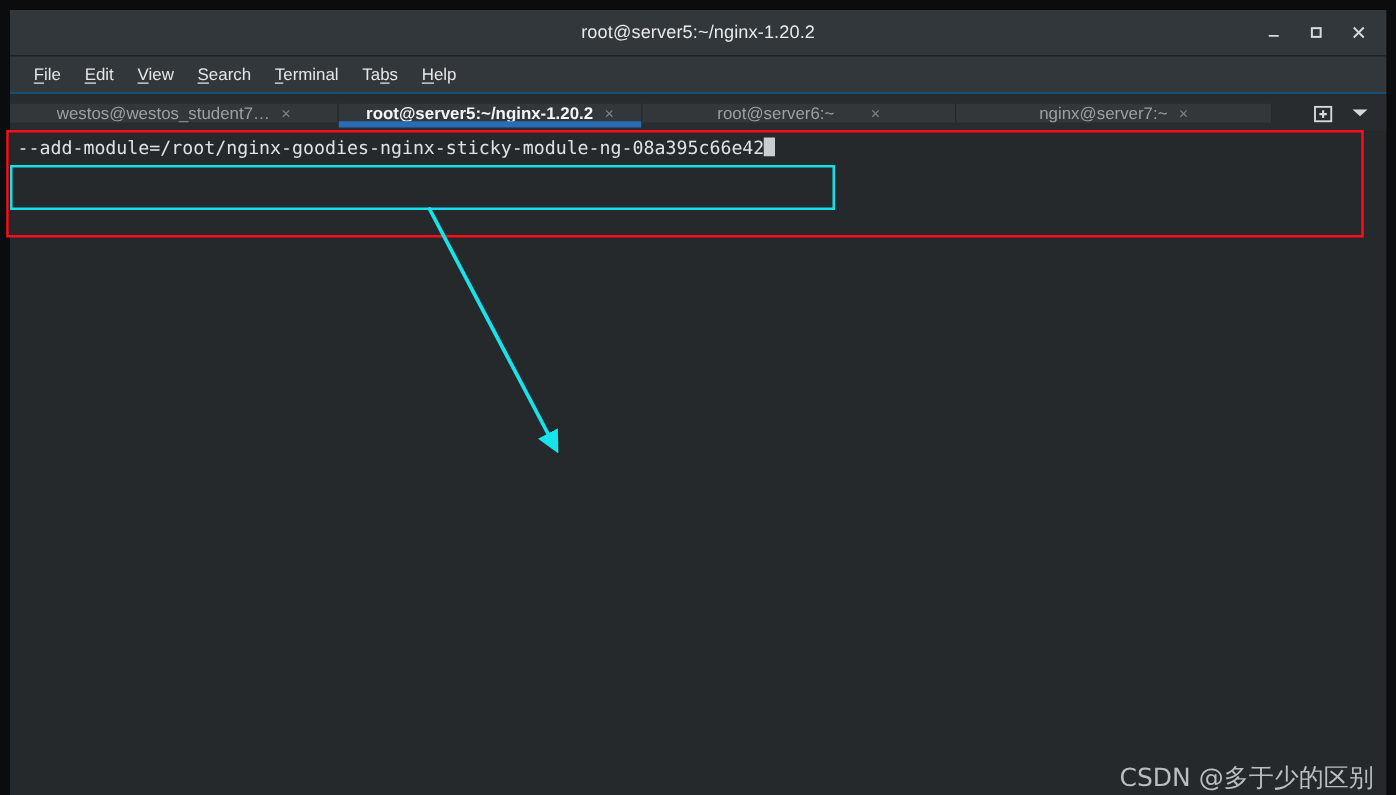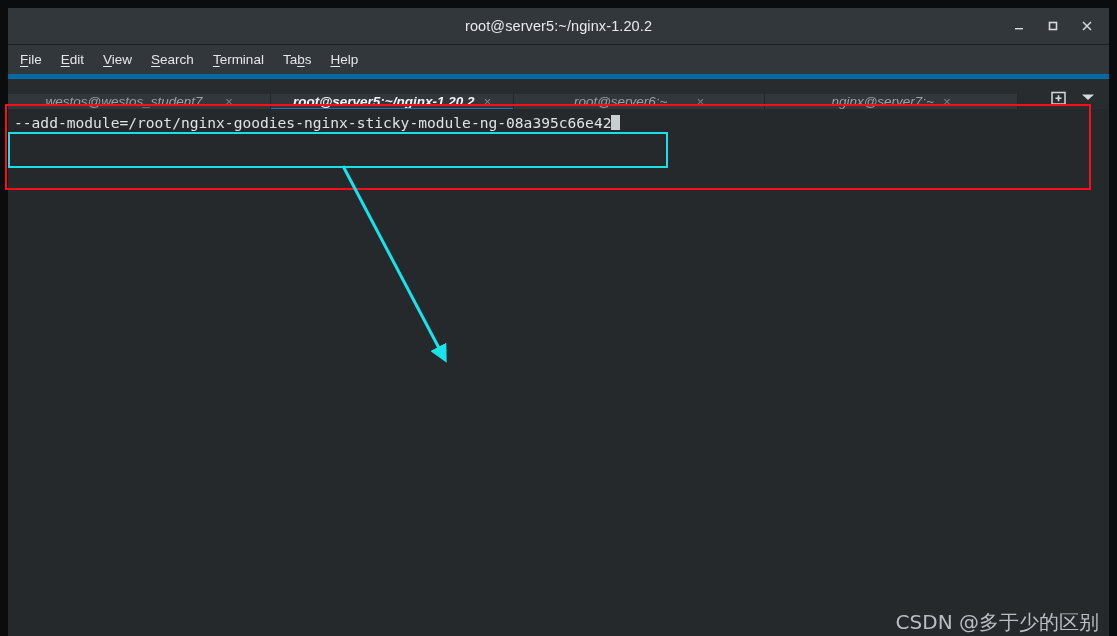--- a/index.html
+++ b/index.html
@@ -71,47 +71,46 @@
     line-height: 1;
     cursor: default;
   }
   .win-btn svg { display: block; }
 
   
   .menubar {
     height: 29px;
     min-height: 29px;
     background: #32373b;
-    border-bottom: 5px solid #0369a1;
-    display: flex;
-    align-items: center;
-    padding-left: 3px;
+    border-bottom: 1px solid #0369a1;
+    display: flex;
+    align-items: center;
+    padding-left: 10px;
     gap: 1px;
   }
   .menu-item {
     font-size: 13.5px;
     color: #e4e7e9;
     padding: 3px 9px;
     cursor: default;
     white-space: nowrap;
   }
   .menu-item .mn {
     text-decoration: underline;
     text-underline-offset: 2px;
   }
 
   
   .tabbar {
     height: 30px;
     min-height: 30px;
     background: #282c2f;
     display: flex;
-    align-items: flex-end;
-    position: relative;
-    font-style: italic;
+    align-items: center;
+    position: relative;
   }
   .tab {
     position: relative;
     display: flex;
     align-items: center;
     justify-content: center;
     gap: 9px;
     min-width: 0;
     background: #32373b;
     border-right: 1px solid #23272a;

